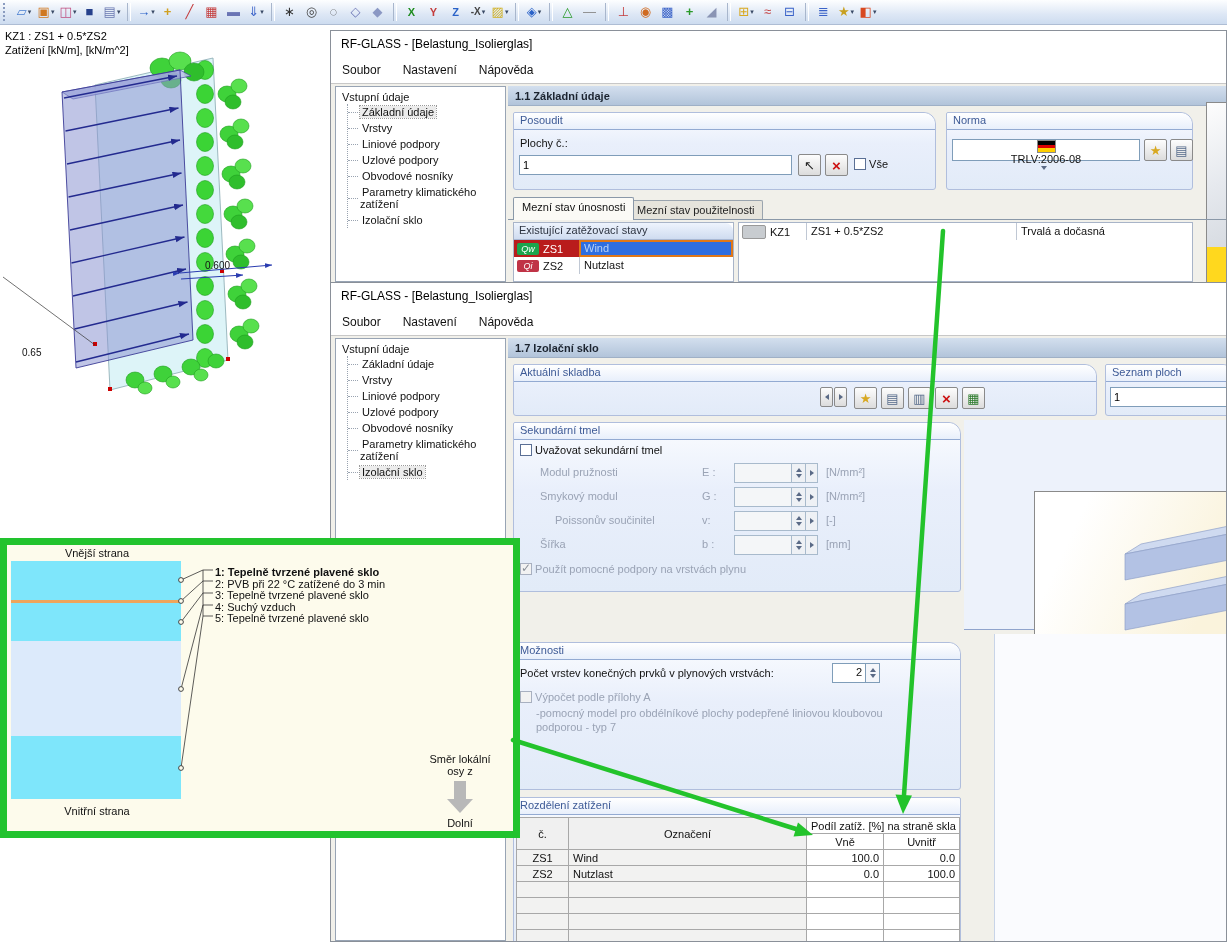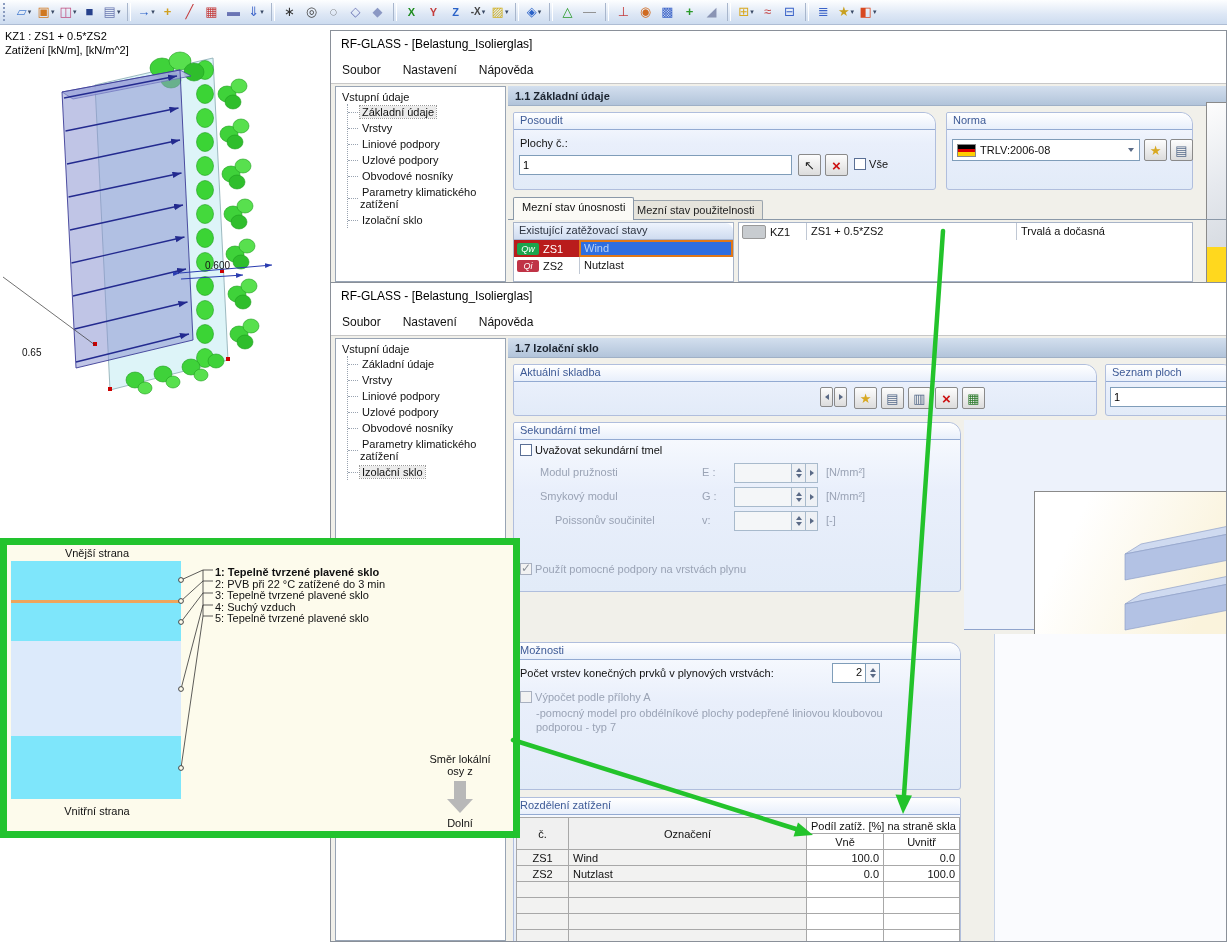--- a/index.html
+++ b/index.html
@@ -474,21 +474,21 @@
             </span>
             <span class="ibtn">
               <span style="color:#cc1111;font-weight:bold;font-size:15px">×</span>
             </span>
         </span>
         <span style="position:absolute;left:340px;top:45px;"><span class="cb"></span> <span>Vše</span></span>
       </div>
 
       <div class="group" style="left:438px;top:26px;width:247px;height:78px;">
         <div class="ghead">Norma</div>
-        <div style="position:absolute;left:5px;top:26px;width:188px;height:22px;background:#fff;border:1px solid #7f9db9;display:flex;align-items:center;box-sizing:border-box;">
+        <div style="position:absolute;left:5px;top:26px;width:188px;height:22px;background:#fff;border:1px solid #7f9db9;display:flex;align-items:center;box-sizing:border-box;flex-direction:column;">
           <span style="width:17px;height:11px;margin:0 4px;flex:none;background:linear-gradient(#000 33%,#d00 33%,#d00 66%,#ffce00 66%);border:1px solid #888;"></span>
           <span style="flex:1;">TRLV:2006-08</span>
           <span class="dar" style="margin-right:5px;"></span>
         </div>
         <span style="position:absolute;left:197px;top:26px;display:flex;gap:3px;">
           <span class="ibtn">
               <span style="color:#d8a820">★</span>
             </span>
             <span class="ibtn">
               <span style="color:#556a8a">▤</span>
@@ -640,20 +640,35 @@
                   <span class="uar"></span>
                   <span class="dar"></span>
                 </span>
                 <span class="sidebtn">
                   <span class="rar"></span>
                 </span>
               </span>
               <span class="dimtx" style="position:absolute;left:312px;top:3px;">[-]</span>
             </div>
 
+            <div style="height:24px;position:relative;">
+              <span class="dimtx" style="position:absolute;left:26px;top:3px;">Šířka</span>
+              <span class="dimtx" style="position:absolute;left:188px;top:3px;">b :</span>
+              <span class="spin" style="position:absolute;left:220px;top:0;">
+                <span class="fld"></span>
+                <span class="ud">
+                  <span class="uar"></span>
+                  <span class="dar"></span>
+                </span>
+                <span class="sidebtn">
+                  <span class="rar"></span>
+                </span>
+              </span>
+              <span class="dimtx" style="position:absolute;left:312px;top:3px;">[mm]</span>
+            </div>
 
         </div>
         <div style="position:absolute;left:6px;top:140px;"><span class="cb dis chk"></span> <span class="dimtx">Použít pomocné podpory na vrstvách plynu</span></div>
       </div>
 
       <div class="panel" style="left:456px;top:82px;width:264px;height:210px;background:#edf2fb;border-bottom:1px solid #90a4cc;">
         <div style="position:absolute;left:70px;top:71px;width:194px;height:187px;border:1px solid #8a8a8a;border-right:none;background:linear-gradient(115deg,#ffffff 20%,#faf3dc 80%);overflow:hidden;box-sizing:border-box;">
           <svg width="194" height="187">
             <polygon points="90,62 106,52 194,34 194,42" fill="#cfdaf0" stroke="#8fa0c8" stroke-width="0.7"></polygon>
             <polygon points="90,62 194,42 194,68 90,88" fill="#b3c2e4" stroke="#8fa0c8" stroke-width="0.7"></polygon>

